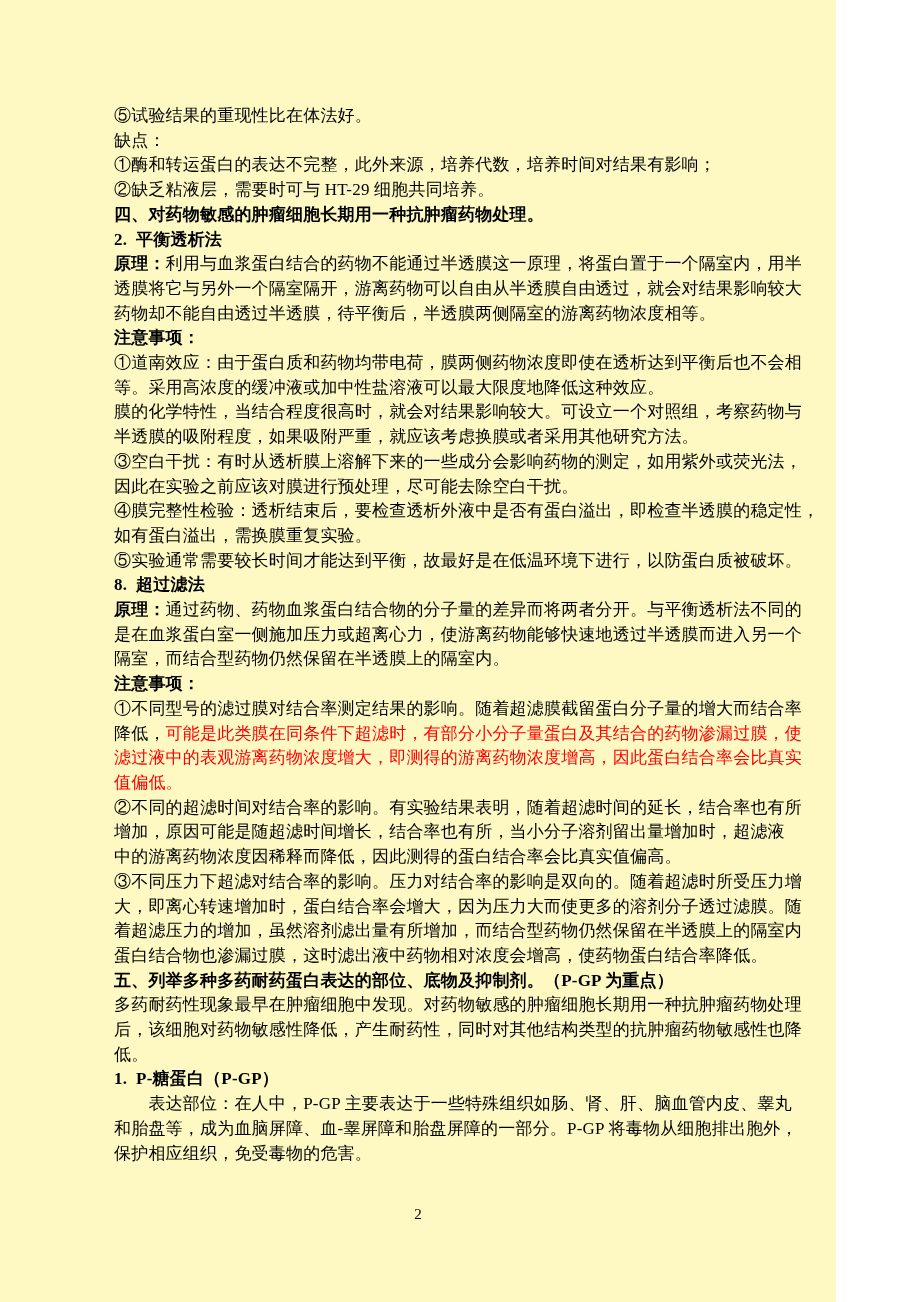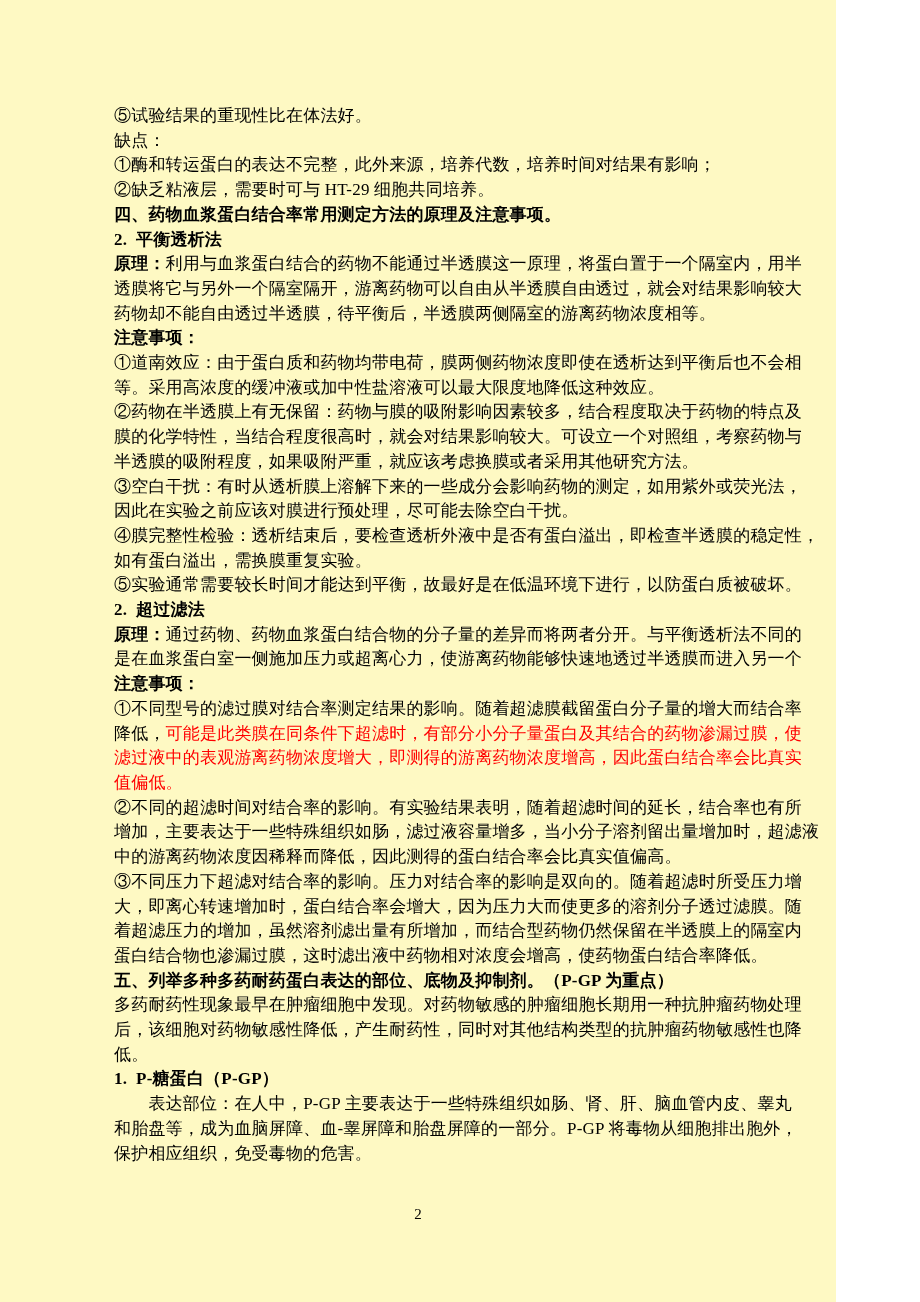--- a/index.html
+++ b/index.html
@@ -52,46 +52,46 @@
 </style>
 </head>
 <body>
 
 <div class="doc">
   <div class="content" id="content">
       <div class="line"><span class="seg-normal">⑤试验结果的重现性比在体法好。</span></div>
       <div class="line"><span class="seg-normal">缺点：</span></div>
       <div class="line"><span class="seg-normal">①酶和转运蛋白的表达不完整，此外来源，培养代数，培养时间对结果有影响；</span></div>
       <div class="line"><span class="seg-normal">②缺乏粘液层，需要时可与 HT-29 细胞共同培养。</span></div>
-      <div class="line"><span class="seg-bold">四、药物血浆蛋白结合率常用测定方法的原理及注意事项。</span></div>
+      <div class="line"><span class="seg-bold">四、对药物敏感的肿瘤细胞长期用一种抗肿瘤药物处理。</span></div>
       <div class="line"><span class="seg-bold">2.  平衡透析法</span></div>
       <div class="line"><span class="seg-bold">原理：</span><span class="seg-normal">利用与血浆蛋白结合的药物不能通过半透膜这一原理，将蛋白置于一个隔室内，用半</span></div>
       <div class="line"><span class="seg-normal">透膜将它与另外一个隔室隔开，游离药物可以自由从半透膜自由透过，就会对结果影响较大</span></div>
       <div class="line"><span class="seg-normal">药物却不能自由透过半透膜，待平衡后，半透膜两侧隔室的游离药物浓度相等。</span></div>
       <div class="line"><span class="seg-bold">注意事项：</span></div>
       <div class="line"><span class="seg-normal">①道南效应：由于蛋白质和药物均带电荷，膜两侧药物浓度即使在透析达到平衡后也不会相</span></div>
       <div class="line"><span class="seg-normal">等。采用高浓度的缓冲液或加中性盐溶液可以最大限度地降低这种效应。</span></div>
-      <div class="line"><span class="seg-normal">②药物在半透膜上有无保留：药物与膜的吸附影响因素较多，结合程度取决于药物的特点及</span></div>
       <div class="line"><span class="seg-normal">膜的化学特性，当结合程度很高时，就会对结果影响较大。可设立一个对照组，考察药物与</span></div>
       <div class="line"><span class="seg-normal">半透膜的吸附程度，如果吸附严重，就应该考虑换膜或者采用其他研究方法。</span></div>
       <div class="line"><span class="seg-normal">③空白干扰：有时从透析膜上溶解下来的一些成分会影响药物的测定，如用紫外或荧光法，</span></div>
       <div class="line"><span class="seg-normal">因此在实验之前应该对膜进行预处理，尽可能去除空白干扰。</span></div>
       <div class="line"><span class="seg-normal">④膜完整性检验：透析结束后，要检查透析外液中是否有蛋白溢出，即检查半透膜的稳定性，</span></div>
       <div class="line"><span class="seg-normal">如有蛋白溢出，需换膜重复实验。</span></div>
       <div class="line"><span class="seg-normal">⑤实验通常需要较长时间才能达到平衡，故最好是在低温环境下进行，以防蛋白质被破坏。</span></div>
-      <div class="line"><span class="seg-bold">2.  超过滤法</span></div>
+      <div class="line"><span class="seg-bold">8.  超过滤法</span></div>
       <div class="line"><span class="seg-bold">原理：</span><span class="seg-normal">通过药物、药物血浆蛋白结合物的分子量的差异而将两者分开。与平衡透析法不同的</span></div>
       <div class="line"><span class="seg-normal">是在血浆蛋白室一侧施加压力或超离心力，使游离药物能够快速地透过半透膜而进入另一个</span></div>
+      <div class="line"><span class="seg-normal">隔室，而结合型药物仍然保留在半透膜上的隔室内。</span></div>
       <div class="line"><span class="seg-bold">注意事项：</span></div>
       <div class="line"><span class="seg-normal">①不同型号的滤过膜对结合率测定结果的影响。随着超滤膜截留蛋白分子量的增大而结合率</span></div>
       <div class="line"><span class="seg-normal">降低，</span><span class="seg-red">可能是此类膜在同条件下超滤时，有部分小分子量蛋白及其结合的药物渗漏过膜，使</span></div>
       <div class="line"><span class="seg-red">滤过液中的表观游离药物浓度增大，即测得的游离药物浓度增高，因此蛋白结合率会比真实</span></div>
       <div class="line"><span class="seg-red">值偏低。</span></div>
       <div class="line"><span class="seg-normal">②不同的超滤时间对结合率的影响。有实验结果表明，随着超滤时间的延长，结合率也有所</span></div>
-      <div class="line"><span class="seg-normal">增加，主要表达于一些特殊组织如肠，滤过液容量增多，当小分子溶剂留出量增加时，超滤液</span></div>
+      <div class="line"><span class="seg-normal">增加，原因可能是随超滤时间增长，结合率也有所，当小分子溶剂留出量增加时，超滤液</span></div>
       <div class="line"><span class="seg-normal">中的游离药物浓度因稀释而降低，因此测得的蛋白结合率会比真实值偏高。</span></div>
       <div class="line"><span class="seg-normal">③不同压力下超滤对结合率的影响。压力对结合率的影响是双向的。随着超滤时所受压力增</span></div>
       <div class="line"><span class="seg-normal">大，即离心转速增加时，蛋白结合率会增大，因为压力大而使更多的溶剂分子透过滤膜。随</span></div>
       <div class="line"><span class="seg-normal">着超滤压力的增加，虽然溶剂滤出量有所增加，而结合型药物仍然保留在半透膜上的隔室内</span></div>
       <div class="line"><span class="seg-normal">蛋白结合物也渗漏过膜，这时滤出液中药物相对浓度会增高，使药物蛋白结合率降低。</span></div>
       <div class="line"><span class="seg-bold">五、列举多种多药耐药蛋白表达的部位、底物及抑制剂。（P-GP 为重点）</span></div>
       <div class="line"><span class="seg-normal">多药耐药性现象最早在肿瘤细胞中发现。对药物敏感的肿瘤细胞长期用一种抗肿瘤药物处理</span></div>
       <div class="line"><span class="seg-normal">后，该细胞对药物敏感性降低，产生耐药性，同时对其他结构类型的抗肿瘤药物敏感性也降</span></div>
       <div class="line"><span class="seg-normal">低。</span></div>
       <div class="line"><span class="seg-bold">1.  P-糖蛋白（P-GP）</span></div>

